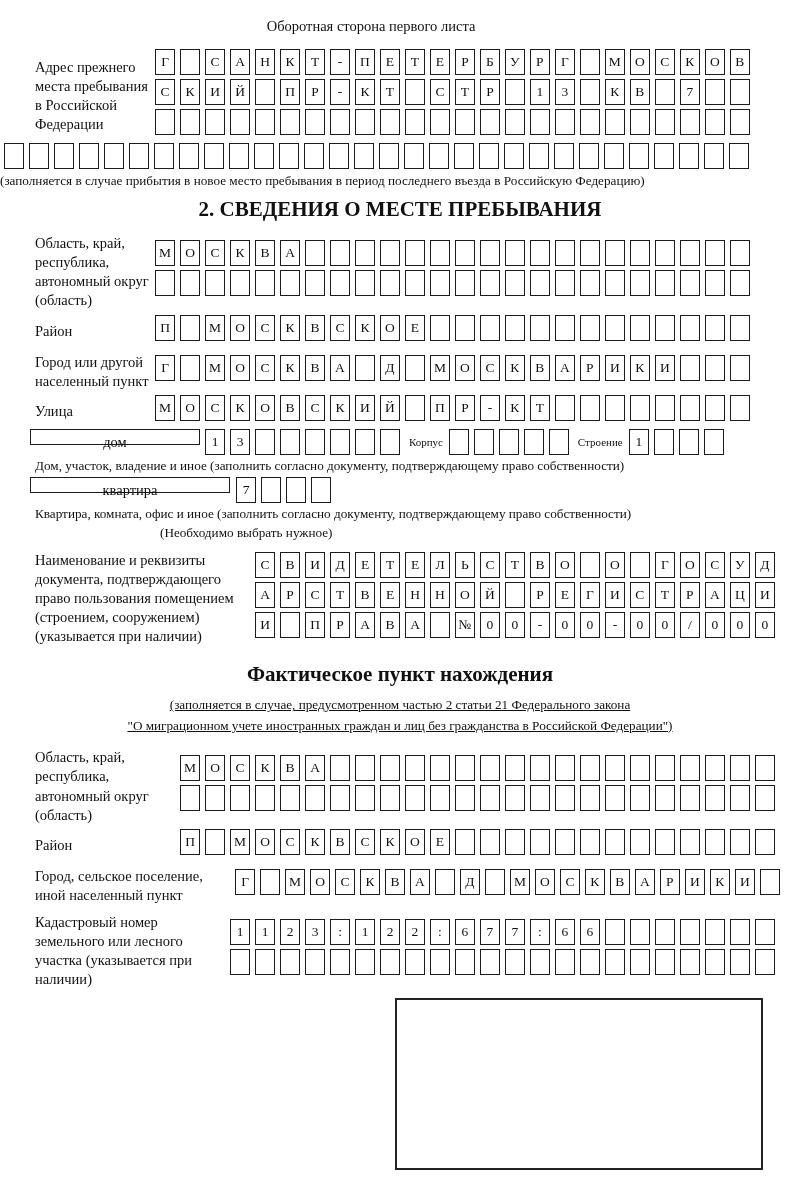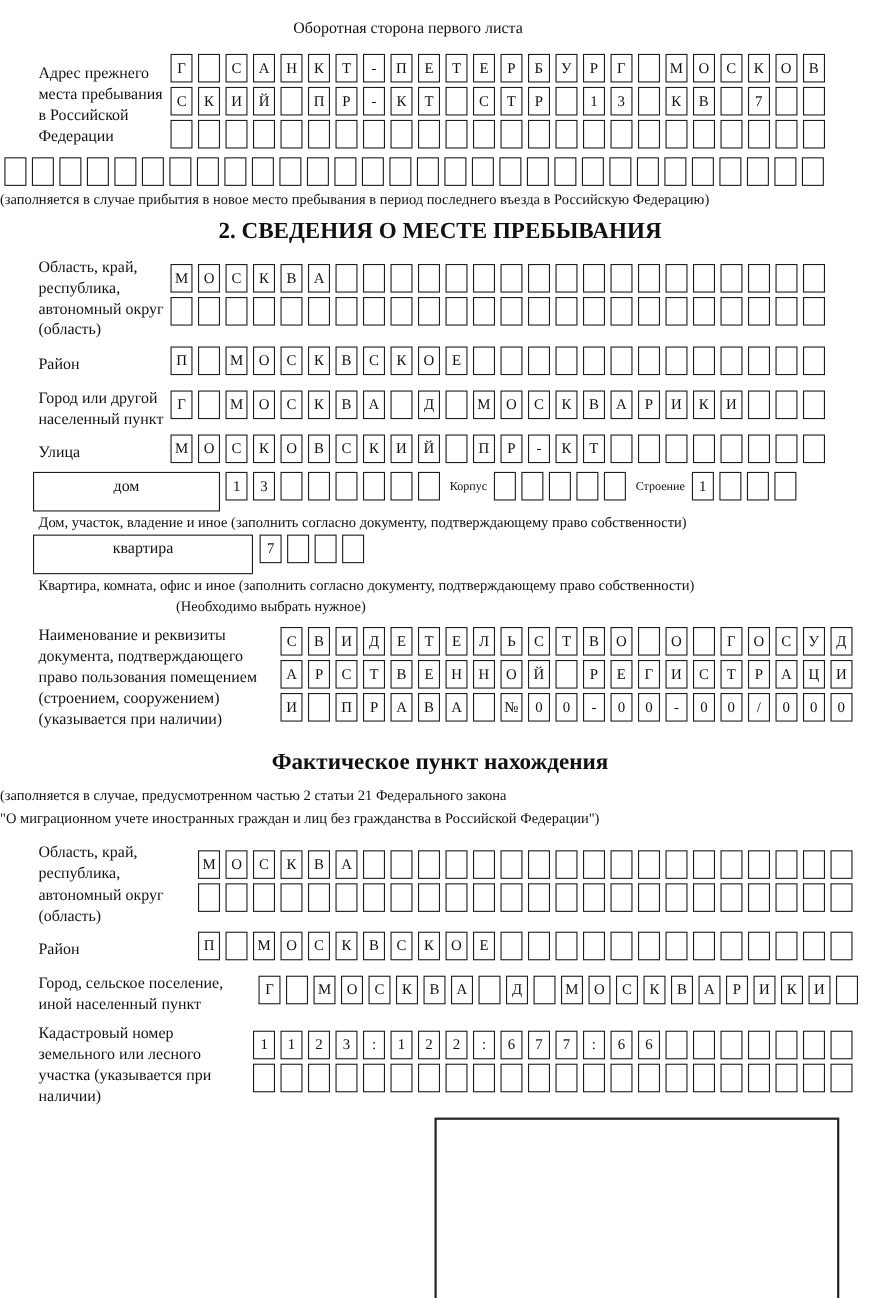--- a/index.html
+++ b/index.html
@@ -29,37 +29,37 @@
     vertical-align:top; font-family:"Liberation Serif", serif;
   }
   .fullrow { margin-left:4px; margin-top:1px; }
 
   .caption { font-size:13.2px; }
   .center { }
   .section-title { text-align:center; font-weight:bold; font-size:21px; margin:8px 0 8px 0; }
 
   .inline-row { margin-left:30px; display:flex; align-items:flex-start; margin-bottom:2px; }
   .wide-box {
-    box-sizing:border-box; border:1.8px solid #1c1c1c; height:36px;
+    box-sizing:border-box; border:1.8px solid #1c1c1c; height:16px;
     text-align:center; font-size:14.5px; line-height:25px;
   }
   .dom-box { width:170px; margin-right:5px; }
   .kv-box { width:200px; margin-right:6px; }
   .mid-label { font-size:11px; line-height:27px; margin:0 6px 0 4px; }
 
   .check-row { margin-left:35px; display:flex; align-items:center; margin-top:6px; font-size:14.5px; }
   .checkcell {
     display:inline-block; box-sizing:border-box; width:22px; height:25px;
     border:1.8px solid #1c1c1c; text-align:center; font-size:14px; line-height:21px;
   }
   .opt-label { margin:0 28px 0 9px; }
   .lead-label { margin-right:10px; }
   .sub-caption { margin-left:160px; margin-top:2px; margin-bottom:6px; }
 
-  .fact-caption { text-align:left; font-size:13.2px; line-height:1.55; }
+  .fact-caption { text-align:center; font-size:13.2px; line-height:1.55;text-decoration:underline; }
 
   .stamp-box {
     box-sizing:border-box; margin-left:395px; margin-top:8px;
     width:368px; height:172px; border:2px solid #222;
   }
   .mb0 { margin-bottom:0; }
   .cap-left { margin-left:35px; margin-top:1px; margin-bottom:3px; }
 </style>
 </head>
 <body>

